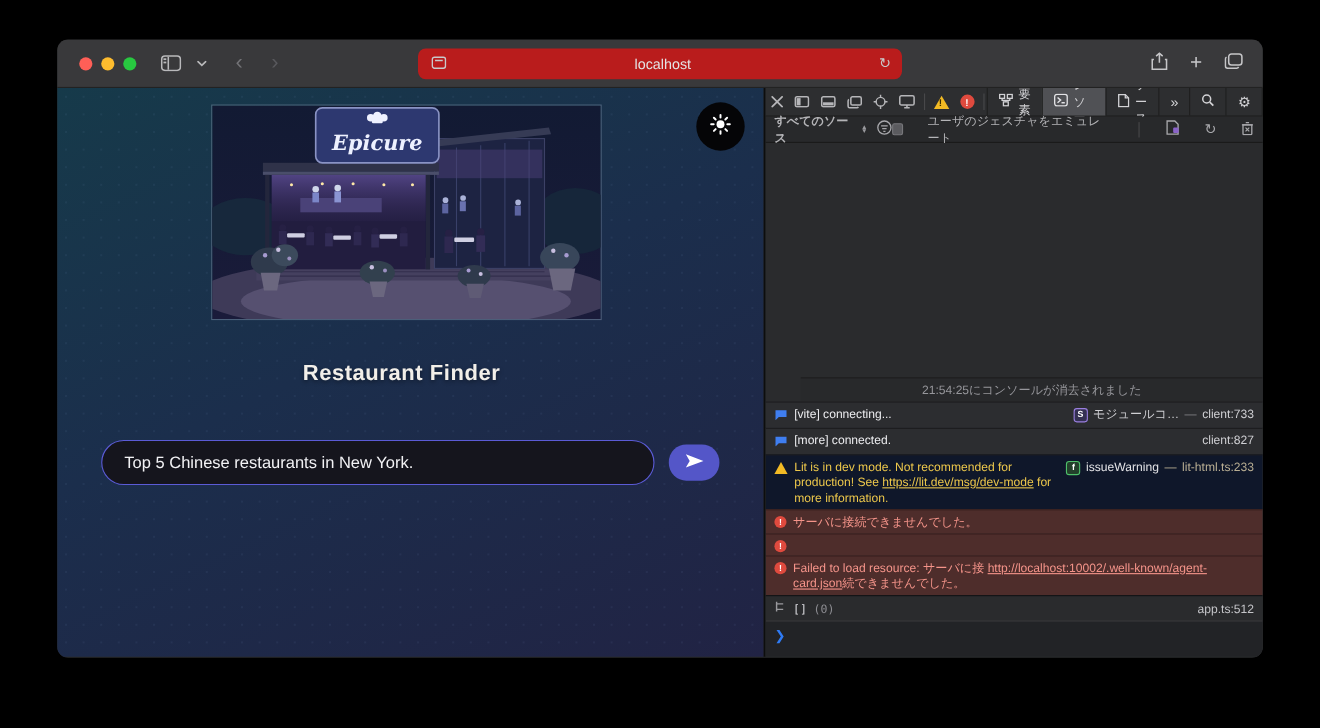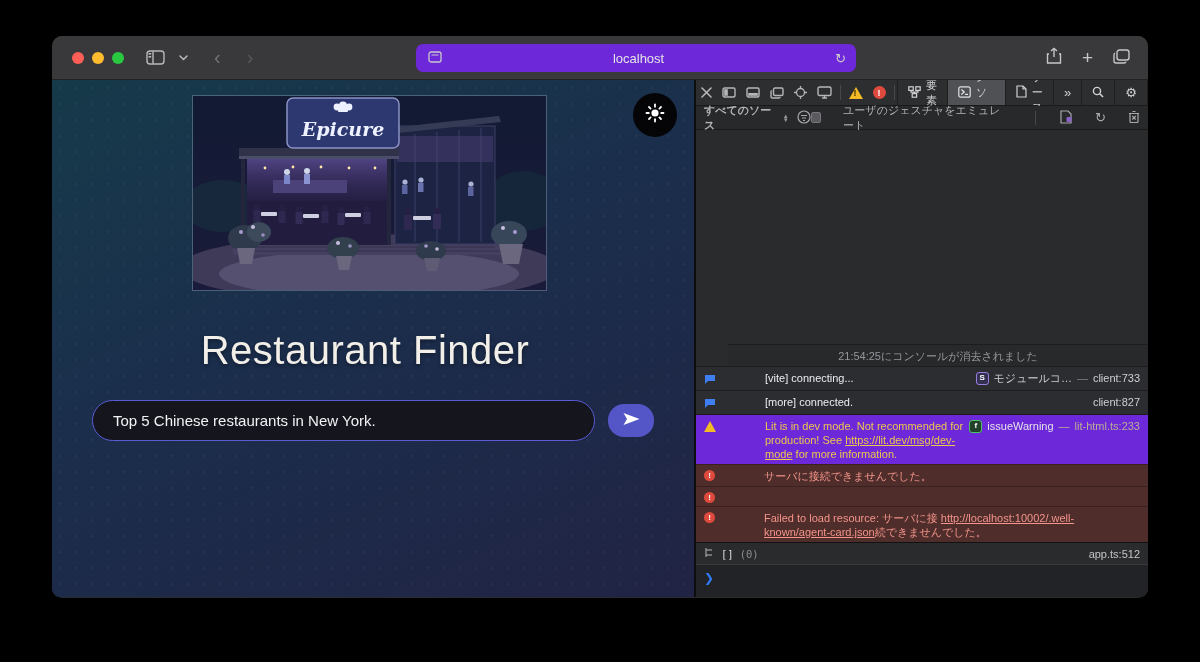--- a/index.html
+++ b/index.html
@@ -13,22 +13,22 @@
   
   .titlebar { height:44px; background:#39393b; border-bottom:1px solid #222;
               display:flex; align-items:center; position:relative; }
   .lights { display:flex; gap:8px; padding-left:20px; }
   .light { width:12px; height:12px; border-radius:50%; }
   .tb-icons { display:flex; align-items:center; gap:14px; margin-left:22px; color:#b9b9bb; }
   .tb-icons svg { display:block; }
   .nav-arrows { display:flex; gap:26px; margin-left:26px; font-size:20px; color:#737377; }
   .nav-arrows .fwd { color:#59595d; }
   .urlfield { position:absolute; left:328px; top:8px; width:440px; height:28px;
-              background:#6d28d9; border-radius:7px; display:flex; align-items:center;
-              color:#e4e4e6; font-size:13px;margin-left:36px; }
+              background:#b91c1c; border-radius:7px; display:flex; align-items:center;
+              color:#e4e4e6; font-size:13px; }
   .urlfield .pageicon { margin-left:12px; }
   .urlfield .urltext { flex:1; text-align:center; }
   .urlfield .reload { margin-right:10px; font-size:13px; color:#c9c9cb; }
   .tb-right { position:absolute; right:18px; top:0; height:44px; display:flex;
               align-items:center; gap:20px; color:#c6c6c8; }
 
   
   .content { display:flex; height:517px; }
 
   
@@ -37,21 +37,21 @@
            radial-gradient(rgba(140,170,220,0.07) 1px, transparent 1.2px),
            linear-gradient(155deg,#163a4a 0%, #1b2e4c 45%, #212344 100%);
          background-size:16px 16px, cover; }
   .hero-frame { position:absolute; left:140px; top:15px; width:355px; height:196px;
                 border:1px solid rgba(170,185,210,0.35); }
   .hero-frame svg { display:block; }
   .theme-toggle { position:absolute; left:581px; top:13px; width:44px; height:44px;
                   border-radius:50%; background:#050507; display:flex;
                   align-items:center; justify-content:center; cursor:pointer; }
   .app-title { position:absolute; left:0; right:16px; top:248px; text-align:center;
-               font-size:40px; font-weight:normal; letter-spacing:.5px; color:#f2efe9;
+               font-size:20px; font-weight:bold; letter-spacing:.5px; color:#f2efe9;
                text-shadow:0 2px 4px rgba(0,0,0,.4); }
   .query-row { position:absolute; left:40px; top:320px; width:562px; display:flex;
                align-items:center; gap:13px; }
   .query-input { width:503px; height:41px; border-radius:21px; background:#15151d;
                  border:1.5px solid #5b5bd6; color:#f2f2f5; font-size:15px;
                  padding:0 20px; outline:none;
                  font-family:"Liberation Sans","DejaVu Sans",sans-serif; }
   .send-btn { width:46px; height:33px; border:none; border-radius:16px;
               background:#5456c8; display:flex; align-items:center;
               justify-content:center; cursor:pointer; }
@@ -85,29 +85,29 @@
   .checkbox { width:11px; height:11px; background:#5b5b5f; border:1px solid #77777b;
               border-radius:2px; }
   .fb-sep { width:1px; height:14px; background:#48484a; margin:0 2px; }
 
   .console { flex:1; display:flex; flex-direction:column; background:#2a2b2d; overflow:hidden; }
   .c-spacer { flex:1; }
   .c-row { display:flex; align-items:flex-start; gap:6px; padding:4px 8px 3px 8px;
            border-top:1px solid #1d1d1f; line-height:14px; }
   .c-cleared { justify-content:center; color:#96969b; background:#28292b;margin-left:32px; }
   .c-log { background:#2c2d30; color:#ececef; }
-  .c-msg { flex:1;margin-left:43px; }
+  .c-msg { flex:1; }
   .c-meta { display:flex; align-items:center; gap:5px; white-space:nowrap; color:#cfcfd3; }
   .c-meta .dash { color:#828286; }
   .bubble { flex:none; margin-top:2px; }
   .badge { width:13px; height:13px; border-radius:3px; font-size:8px; font-weight:bold;
            display:flex; align-items:center; justify-content:center; color:#fff; }
   .badge-s { border:1px solid #9a7fe0; background:#343052; }
   .badge-f { border:1px solid #4ec06a; background:#23402b; }
-  .c-warn { background:#6d28d9; color:#ecc74b; }
+  .c-warn { background:#0f172a; color:#ecc74b; }
   .c-warn a { color:#ecc74b; }
   .c-warn .c-meta { color:#e3e3e6; }
   .c-warn .c-meta .src { color:#b9ae93; }
   .tri-sm { width:0; height:0; border-left:6px solid transparent; flex:none;
             border-right:6px solid transparent; border-bottom:11px solid #f2ba24;
             margin-top:2px; }
   .c-err { background:#4e2d2b; color:#f5948a; border-top:1px solid #3a201f; }
   .c-err a { color:#f5948a; }
   .c-result { background:#2a2b2d; color:#8d8d92; border-top:1px solid #121214;
               align-items:center; }

